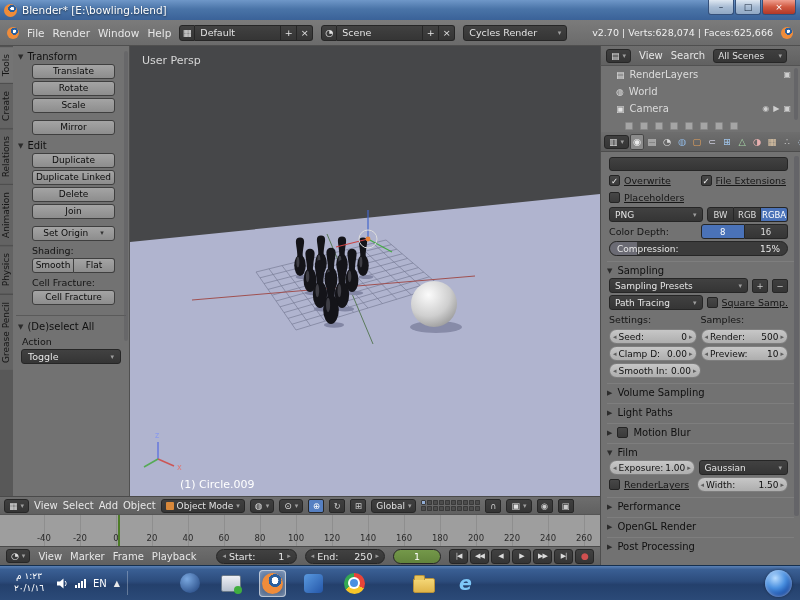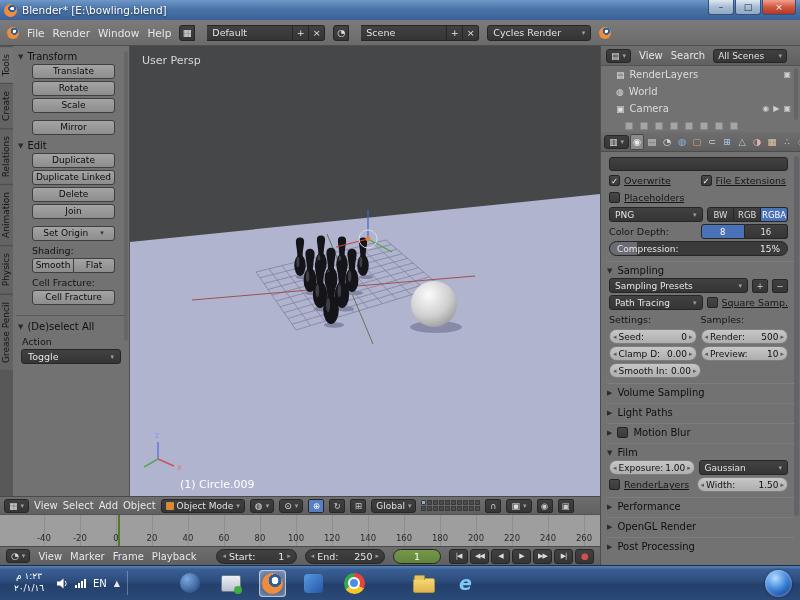--- a/index.html
+++ b/index.html
@@ -25,21 +25,21 @@
     background:linear-gradient(#7b7b7b,#6b6b6b);border-bottom:1px solid #4f4f4f;
     display:flex;align-items:center;gap:8px;padding:0 7px;}
   .hmenu{font-size:10.5px;color:#e6e6e6;white-space:nowrap;}
   .dk{background:linear-gradient(#414141,#353535);border:1px solid #262626;border-radius:3px;color:#e3e3e3;
     height:16px;display:inline-flex;align-items:center;gap:3px;padding:0 5px;font-size:9.5px;white-space:nowrap;}
   .dar{font-size:7px;color:#9f9f9f;}
   .grp{display:inline-flex;}
   .grp .dk{border-radius:0;border-left:none;}
   .grp .dk:first-child{border-radius:3px 0 0 3px;border-left:1px solid #262626;}
   .grp .dk:last-child{border-radius:0 3px 3px 0;}
-  .fieldw{width:86px;margin-left:12px;}
+  .fieldw{width:86px;}
   .sq{width:16px;justify-content:center;padding:0;}
   .stats{margin-left:auto;font-size:9.5px;color:#f0f0f0;white-space:nowrap;}
   .blogo-sm{width:12px;height:12px;border-radius:50%;flex:none;
     background:radial-gradient(circle at 62% 35%, #ffffff 0 15%, #2a5f9e 16% 32%, #f08c3a 33%);}
 
   
   .vtabs{position:absolute;left:0;top:26px;width:13px;height:450px;background:#585858;display:flex;flex-direction:column;}
   .vtab{writing-mode:vertical-rl;transform:rotate(180deg);font-size:9px;color:#161616;padding:7px 1px;text-align:center;
     background:#636363;border-bottom:1px solid #4d4d4d;}
   .vtab.act{background:#747474;}
@@ -224,20 +224,21 @@
             <i>+</i>
           </span>
         <span class="dk sq">
             <i>×</i>
           </span>
       </span>
       <span class="dk" style="width:104px;">
         <span style="flex:1;">Cycles Render</span>
         <i class="dar">▾</i>
       </span>
+      <span class="stats">v2.70 | Verts:628,074 | Faces:625,666</span>
       <span class="blogo-sm"></span>
     </div>
 
     <div class="vtabs" id="shelfTabs">
         <div class="vtab act">Tools</div>
         <div class="vtab">Create</div>
         <div class="vtab">Relations</div>
         <div class="vtab">Animation</div>
         <div class="vtab">Physics</div>
         <div class="vtab">Grease Pencil</div>

